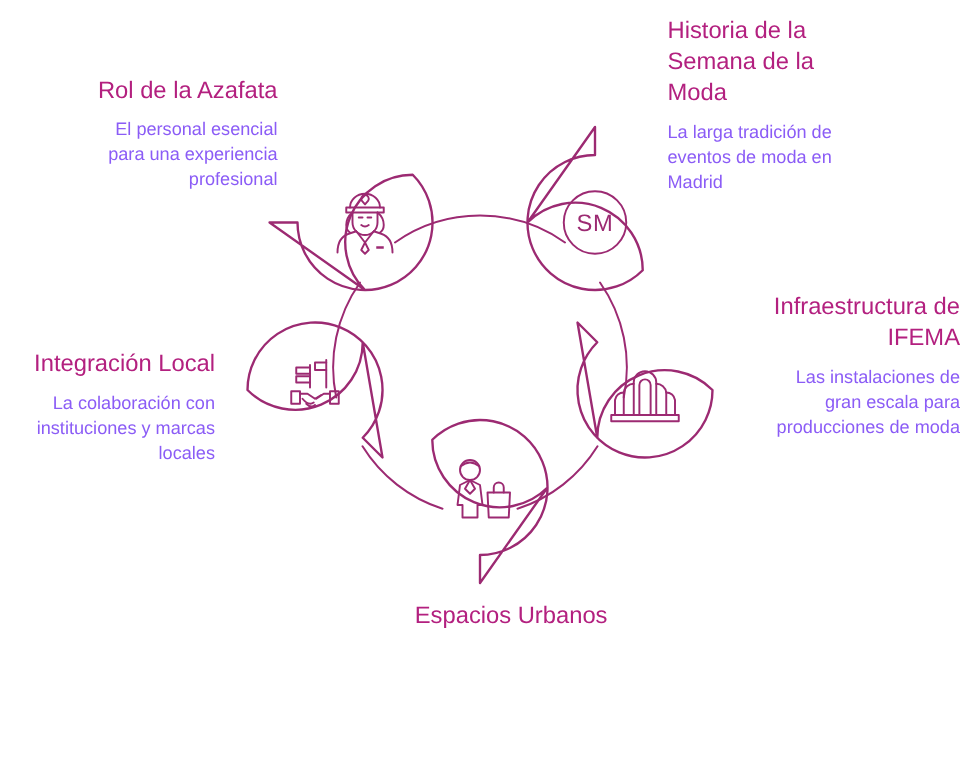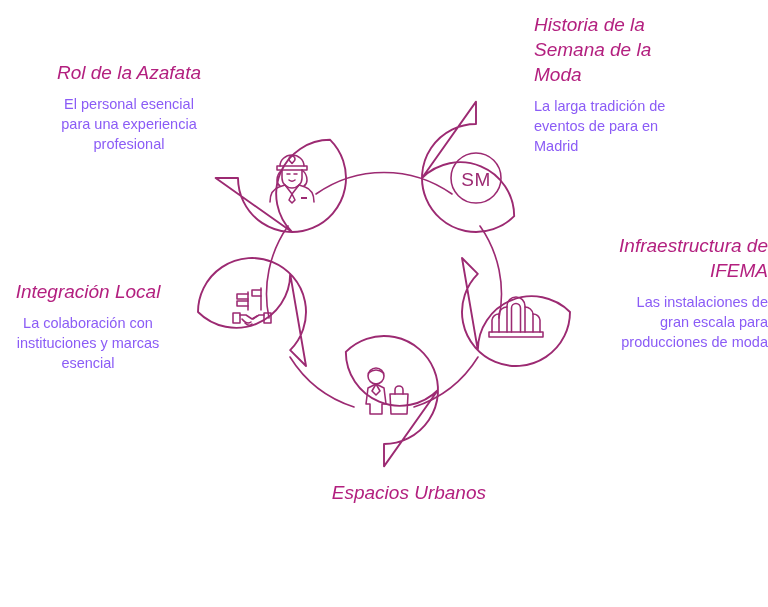--- a/index.html
+++ b/index.html
@@ -27,30 +27,29 @@
   .block {
     position: absolute;
   }
   .block .heading {
     color: #b3207f;
     font-size: 19px;
     line-height: 25px;
     font-weight: 400;
     margin: 0 0 9px 0;
     white-space: pre-line;
-    font-style: italic;
   }
   .block .body {
     color: #8b5cf6;
     font-size: 14.5px;
     line-height: 20px;
     margin: 0;
     white-space: pre-line;
   }
-  .align-right { text-align: center; }
+  .align-right { text-align: right; }
   .align-left  { text-align: left;  }
   .align-center{ text-align: right;}
 
   
   #blk-rol          { left: 36px;  top: 60px;  width: 186px; }
   #blk-historia     { left: 534px; top: 12px;  width: 204px; }
   #blk-integracion  { left: 4px;   top: 279px; width: 168px; }
   #blk-infra        { left: 596px; top: 233px; width: 172px; text-align: right; }
   #blk-espacios     { left: 282px; top: 480px; width: 204px; }
 
@@ -218,36 +217,36 @@
     <p class="body">El personal esencial
 para una experiencia
 profesional</p>
   </div>
 
   <div class="block align-left" id="blk-historia">
     <p class="heading">Historia de la
 Semana de la
 Moda</p>
     <p class="body">La larga tradición de
-eventos de para en
+eventos de moda en
 Madrid</p>
   </div>
 
   <div class="block align-left" id="blk-infra">
     <p class="heading">Infraestructura de
 IFEMA</p>
     <p class="body">Las instalaciones de
 gran escala para
 producciones de moda</p>
   </div>
 
   <div class="block align-center" id="blk-espacios">
     <p class="heading">Espacios Urbanos</p>
   </div>
 
   <div class="block align-right" id="blk-integracion">
     <p class="heading">Integración Local</p>
     <p class="body">La colaboración con
 instituciones y marcas
-esencial</p>
+locales</p>
   </div>
 
 </div>
 
 </body></html>

